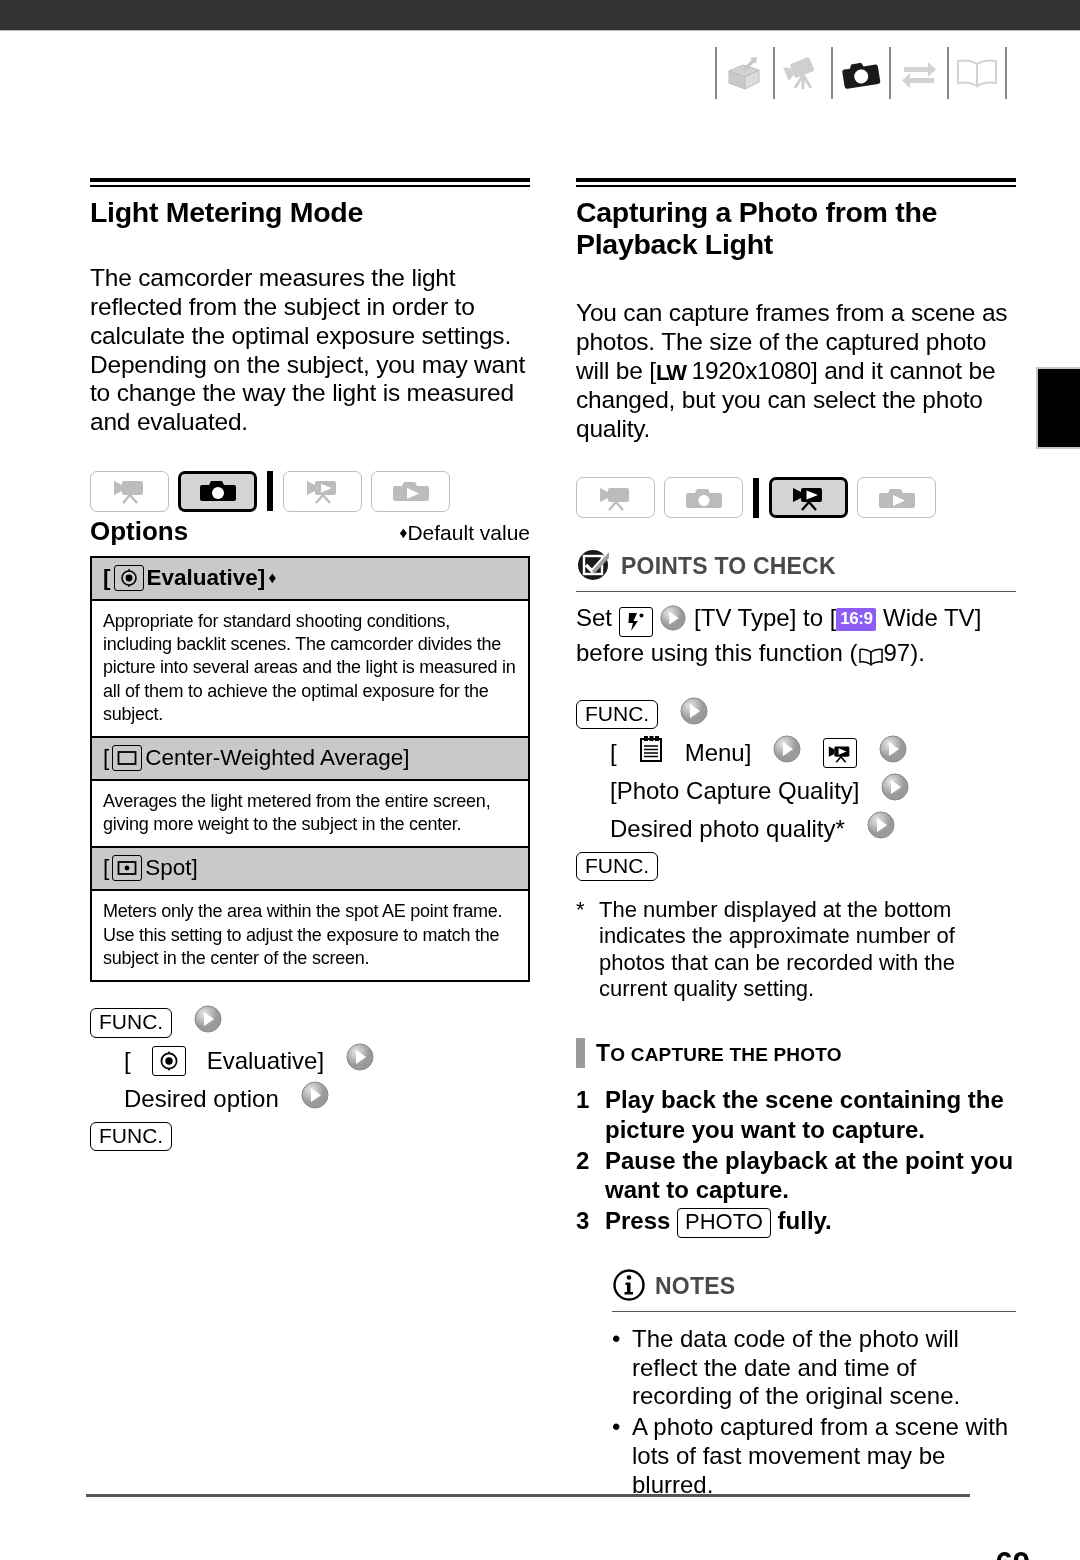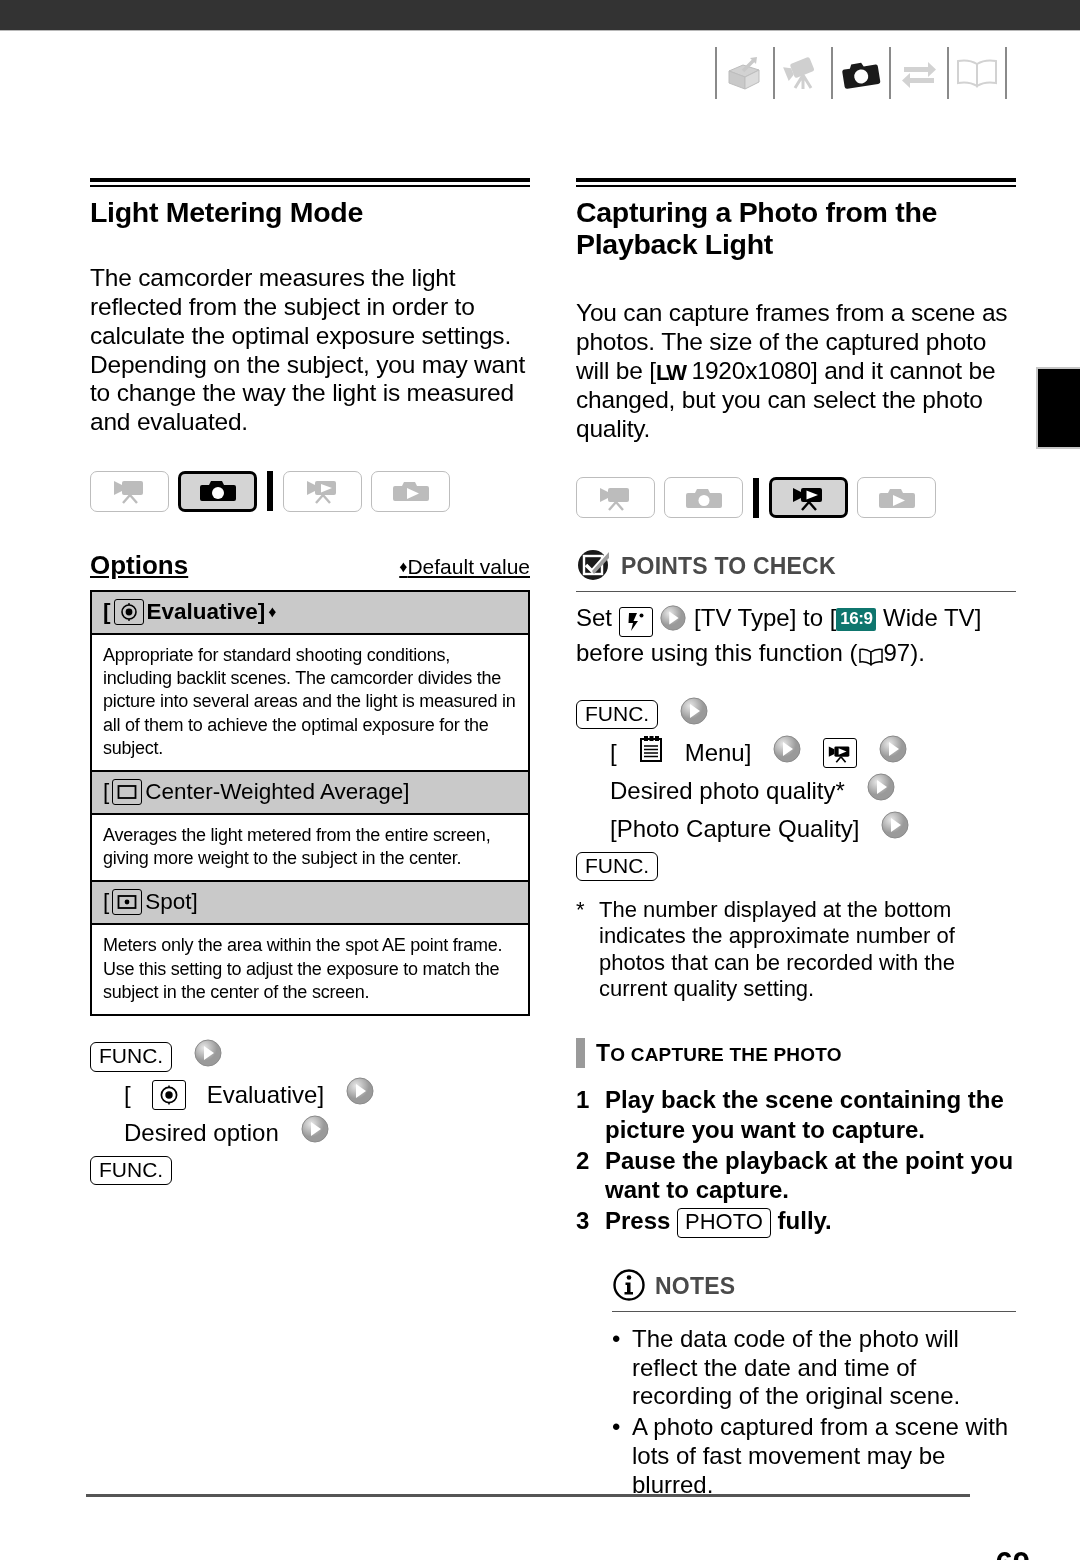--- a/index.html
+++ b/index.html
@@ -107,22 +107,21 @@
     height: 40px;
     background: #000000;
     margin: 0 10px 0 1px;
   }
 
   
   .options-row {
     display: flex;
     align-items: baseline;
     justify-content: space-between;
-    margin-top: 38px;
-    text-decoration: underline;
+    margin-top: 4px;
   }
   .options-label {
     font-size: 26px;
     font-weight: bold;
   }
   .default-note {
     font-size: 21px;
   }
   .diamond { font-size: 16px; vertical-align: 2px; }
 
@@ -253,21 +252,21 @@
     font-size: 22px;
     line-height: 1.2;
     display: flex;
     gap: 11px;
   }
   .footnote .star { flex: none; width: 12px; }
 
   
   .badge-black {
     display: inline-block;
-    background: #0f766e;
+    background: #8b5cf6;
     color: #fff;
     font-weight: bold;
     font-size: 17px;
     padding: 1px 4px 2px 4px;
     border-radius: 2px;
     line-height: 1.15;
     vertical-align: 2px;
     letter-spacing: -0.5px;
   }
   .lw-badge {
@@ -625,30 +624,30 @@
         </svg>
       </span>
       <span>
         <svg width="30" height="30" viewBox="0 0 30 30">
           <circle cx="15" cy="15" r="13" fill="url(#gA)" stroke="#8a8a8a" stroke-width="1"></circle>
           <path d="M11 8 L21 15 L11 22 Z" fill="#ffffff"></path>
         </svg>
       </span>
     </div>
     <div class="line indent">
+      <span>[Photo Capture Quality]</span>
+      <span>
+        <svg width="30" height="30" viewBox="0 0 30 30">
+          <circle cx="15" cy="15" r="13" fill="url(#gA)" stroke="#8a8a8a" stroke-width="1"></circle>
+          <path d="M11 8 L21 15 L11 22 Z" fill="#ffffff"></path>
+        </svg>
+      </span>
+    </div>
+    <div class="line indent">
       <span>Desired photo quality*</span>
-      <span>
-        <svg width="30" height="30" viewBox="0 0 30 30">
-          <circle cx="15" cy="15" r="13" fill="url(#gA)" stroke="#8a8a8a" stroke-width="1"></circle>
-          <path d="M11 8 L21 15 L11 22 Z" fill="#ffffff"></path>
-        </svg>
-      </span>
-    </div>
-    <div class="line indent">
-      <span>[Photo Capture Quality]</span>
       <span>
         <svg width="30" height="30" viewBox="0 0 30 30">
           <circle cx="15" cy="15" r="13" fill="url(#gA)" stroke="#8a8a8a" stroke-width="1"></circle>
           <path d="M11 8 L21 15 L11 22 Z" fill="#ffffff"></path>
         </svg>
       </span>
     </div>
     <div class="line" style="margin-top:4px;">
       <span class="func-key">FUNC.</span>
     </div>

